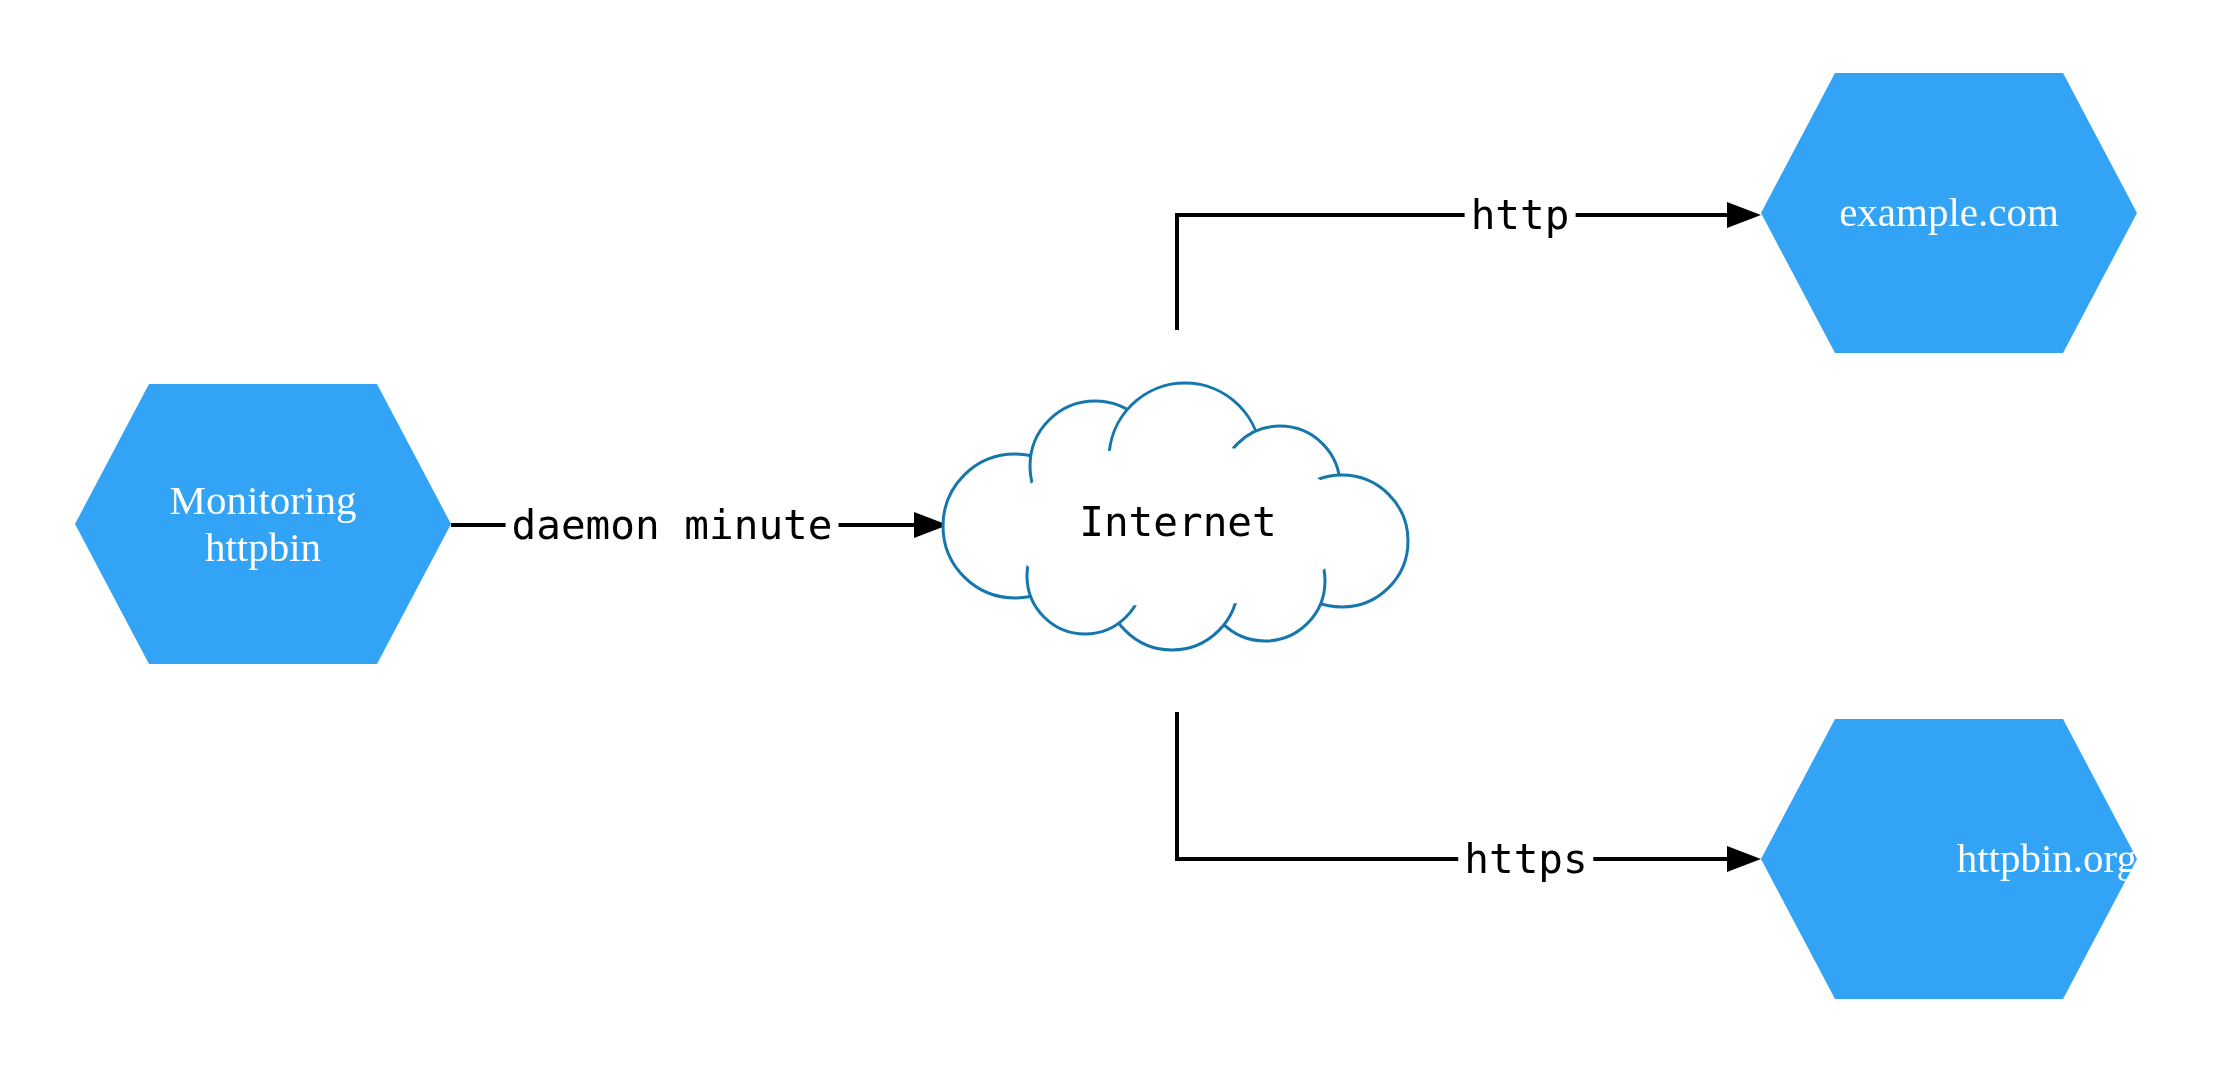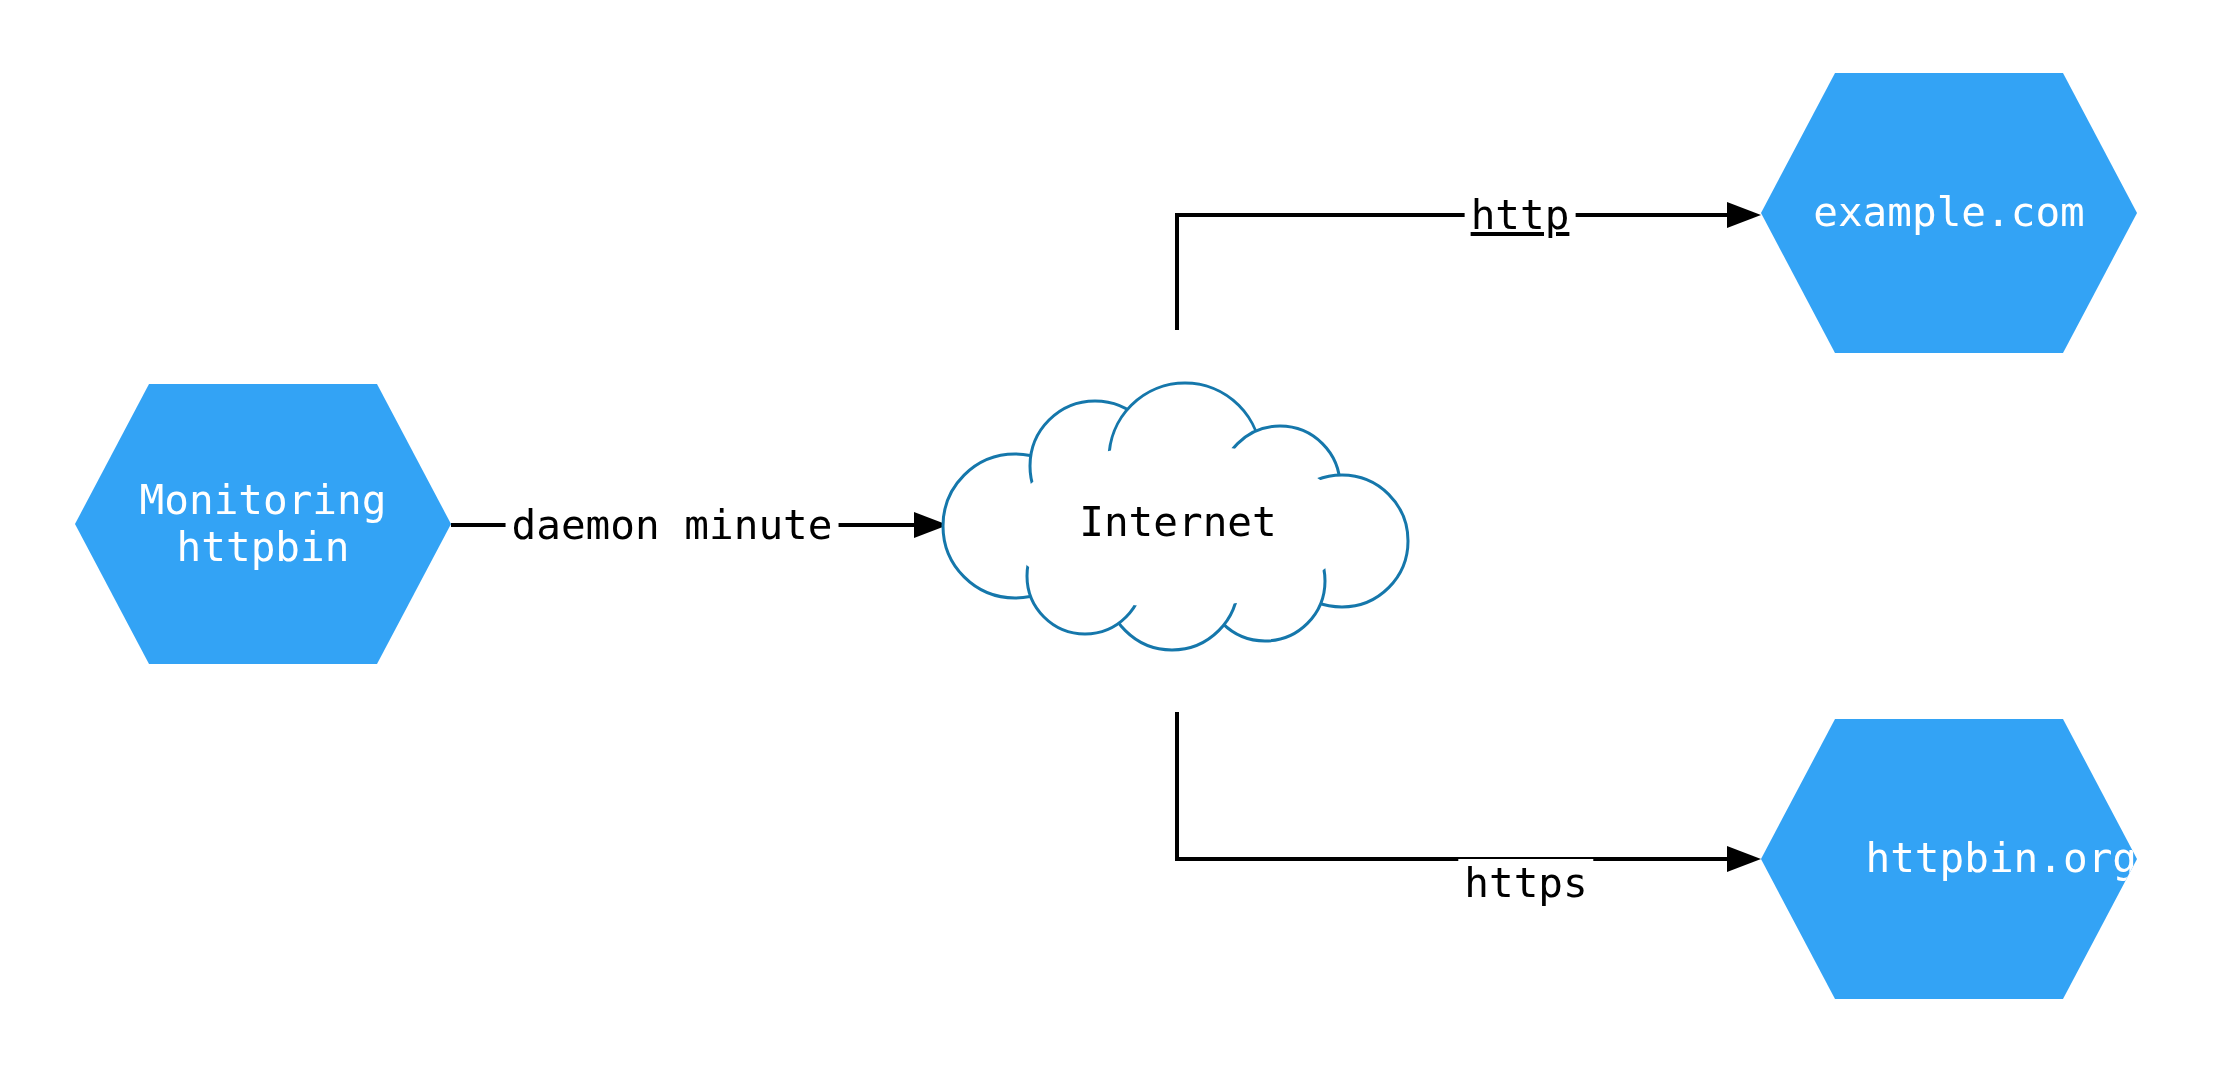--- a/index.html
+++ b/index.html
@@ -20,21 +20,21 @@
   .hex{
     position:absolute;
     width:376px;height:280px;
     background:var(--node-fill);
     clip-path:polygon(74px 0px, 302px 0px, 376px 140px, 302px 280px, 74px 280px, 0px 140px);
     display:flex;align-items:center;justify-content:center;
   }
   .hex-label{
     color:var(--node-text);
     font-size:41px;line-height:1.15;
-    text-align:center;white-space:pre-line;
+    text-align:center;white-space:pre-line;font-family:Liberation Serif, serif;
   }
   .shaft-h{position:absolute;height:4px;background:var(--edge);}
   .shaft-v{position:absolute;width:4px;background:var(--edge);}
   .arrowhead{
     position:absolute;width:0;height:0;
     border-top:13px solid transparent;
     border-bottom:13px solid transparent;
     border-left:34px solid var(--edge);
   }
   .edge-label{
@@ -79,28 +79,28 @@
       <circle cx="232" cy="203" r="66"></circle>
       <circle cx="145" cy="195" r="58"></circle>
     </g>
     <ellipse cx="238" cy="145" rx="172" ry="82" fill="#ffffff" stroke="none"></ellipse>
     <text class="cloud-text" x="238" y="141" text-anchor="middle" dominant-baseline="central">Internet</text>
   </svg>
 
   <div class="shaft-v" style="left:1175px;top:213px;height:117px;"></div>
   <div class="shaft-h" style="left:1175px;top:213px;width:554px;"></div>
   <div class="arrowhead" style="left:1727px;top:202px;"></div>
-  <div class="edge-label" style="left:1520px;top:215px;text-decoration:underline;">http</div>
+  <div class="edge-label" style="left:1520px;top:215px;">http</div>
 
   <div class="hex" id="hex-example">
     <div class="hex-label">example.com</div>
   </div>
 
   <div class="shaft-v" style="left:1175px;top:712px;height:149px;"></div>
   <div class="shaft-h" style="left:1175px;top:857px;width:554px;"></div>
   <div class="arrowhead" style="left:1727px;top:846px;"></div>
-  <div class="edge-label" style="left:1526px;top:859px;margin-top:24px;">https</div>
+  <div class="edge-label" style="left:1526px;top:859px;">https</div>
 
   <div class="hex" id="hex-httpbin">
     <div class="hex-label">httpbin.org</div>
   </div>
 
 </div>
 
 </body></html>

